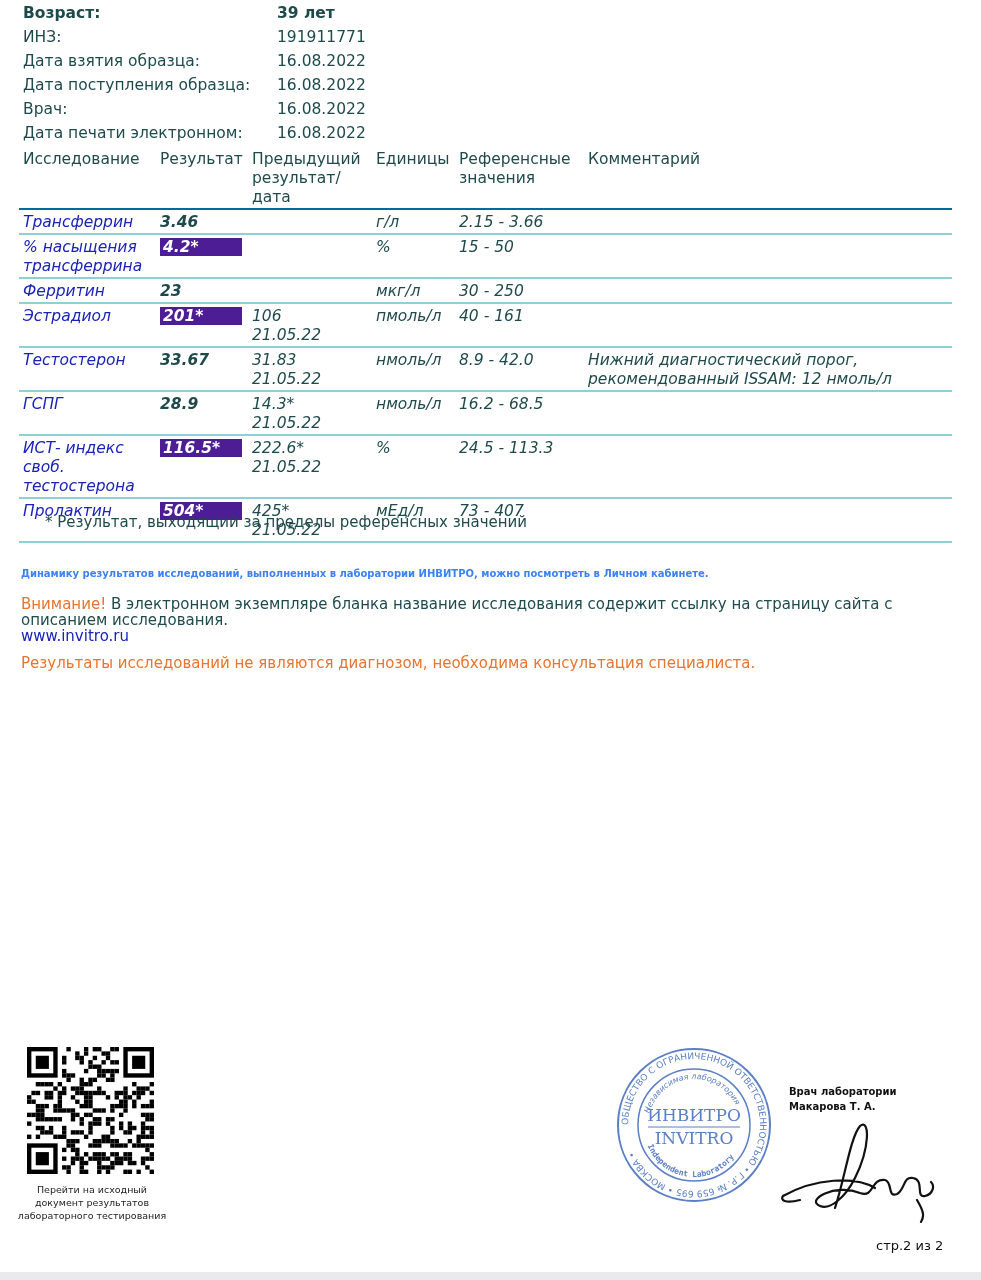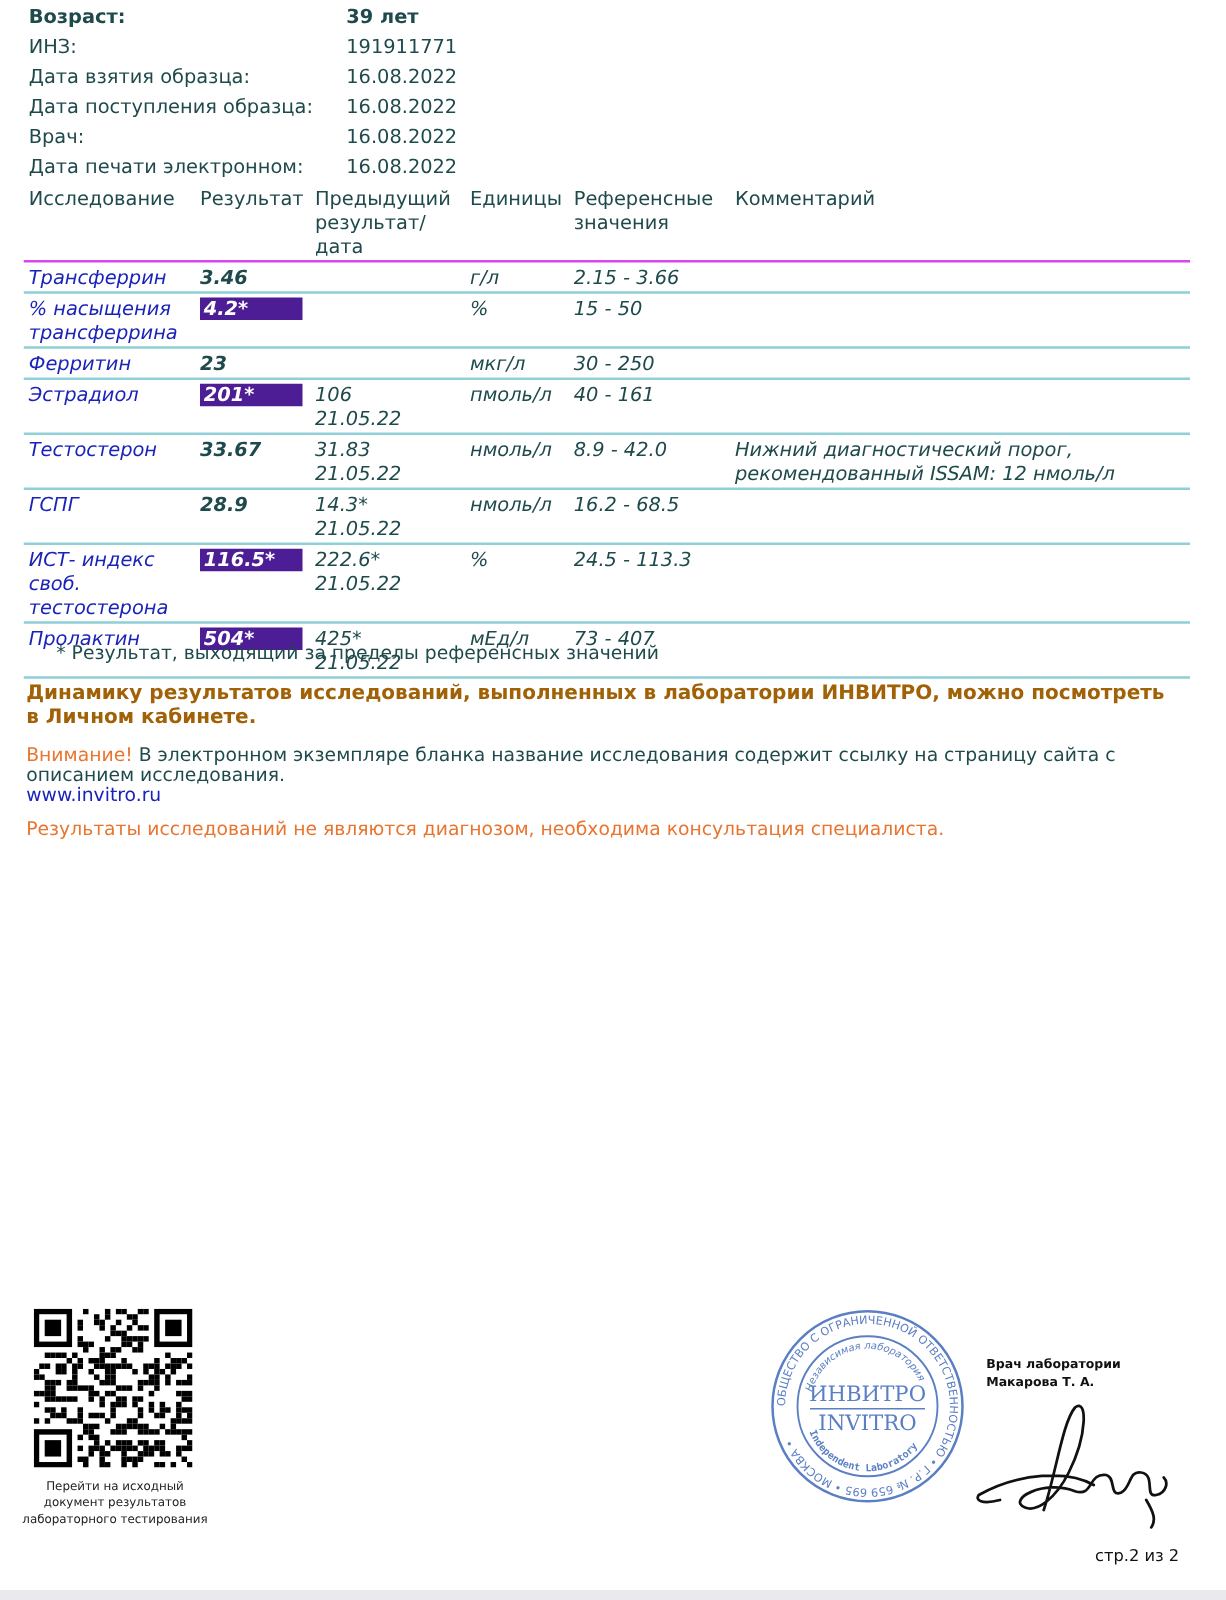--- a/index.html
+++ b/index.html
@@ -7,37 +7,37 @@
     width: 981px; height: 1280px; background: #ffffff; position: relative; overflow: hidden;
     font-family: "DejaVu Sans", sans-serif; color: #1f4a4c;
   }
   .info { position: absolute; left: 23px; top: 1px; font-size: 15.5px; line-height: 24px; }
   .info .row { display: flex; gap: 16px; }
   .info .lbl { width: 238px; }
   .info .val { }
   .info .bold { font-weight: bold; }
 
   .table { position: absolute; left: 19px; top: 150px; width: 933px; font-size: 15.5px; }
-  .thead { display: flex; line-height: 19px; padding-bottom: 1px; border-bottom: 2px solid #d946ef; }
+  .thead { display: flex; line-height: 19px; padding-bottom: 1px; border-bottom: 2px solid #0369a1; }
   .tr { display: flex; border-bottom: 2px solid #8fcfd8; line-height: 19px; padding: 3px 0 1px 0; font-style: italic; }
   .c1 { width: 137px; padding-left: 4px; }
   .c2 { width: 92px; }
   .c3 { width: 124px; }
   .c4 { width: 83px; }
   .c5 { width: 129px; }
   .c6 { flex: 1; }
   .test-link { color: #1a23b8; cursor: pointer; }
   .res { font-weight: bold; }
   .res-flag {
     display: inline-block; background: #4c1d95; color: #ffffff; font-weight: bold;
     width: 82px; padding-left: 3px; box-sizing: border-box; line-height: 18px;
   }
 
   .footnote { position: absolute; left: 21px; top: 513px; font-size: 15px; color: #1f4a4c; margin-left: 24px; }
-  .dynamics { position: absolute; left: 21px; top: 544px; width: 920px; font-size: 16px; font-weight: bold; line-height: 19px; color: #a16207; }
+  .dynamics { position: absolute; left: 21px; top: 564px; width: 920px; font-size: 10px; font-weight: bold; line-height: 19px; color: #3b82f6; }
   .warning { position: absolute; left: 21px; top: 596px; width: 940px; font-size: 15px; line-height: 16px; color: #1f4a4c; }
   .warning .attn { color: #e8742e; }
   .warning .url { color: #1a23b8; display: block; }
   .disclaimer { position: absolute; left: 21px; top: 654px; font-size: 15px; color: #e8742e; }
 
   .qr { position: absolute; left: 27px; top: 1047px; width: 127px; height: 127px; }
   .qr-caption { position: absolute; left: 12px; top: 1183px; width: 160px; text-align: center; font-size: 9.5px; line-height: 13px; color: #222; }
 
   .stamp { position: absolute; left: 614px; top: 1045px; width: 160px; height: 160px; }
   .signer { position: absolute; left: 789px; top: 1084px; font-size: 10px; line-height: 15px; color: #111; font-weight: bold; }

